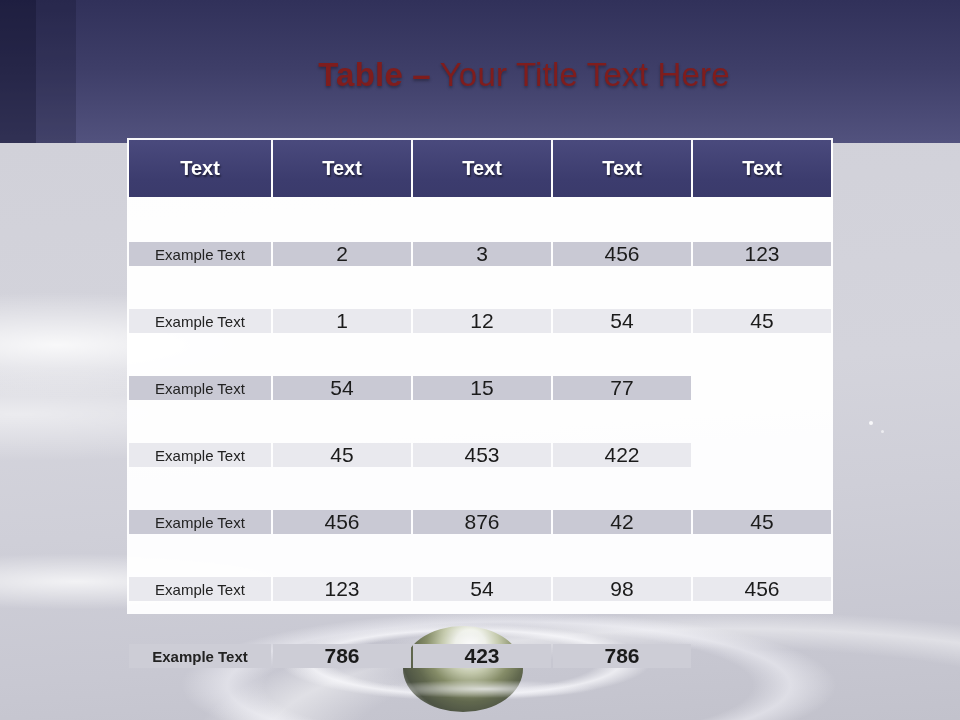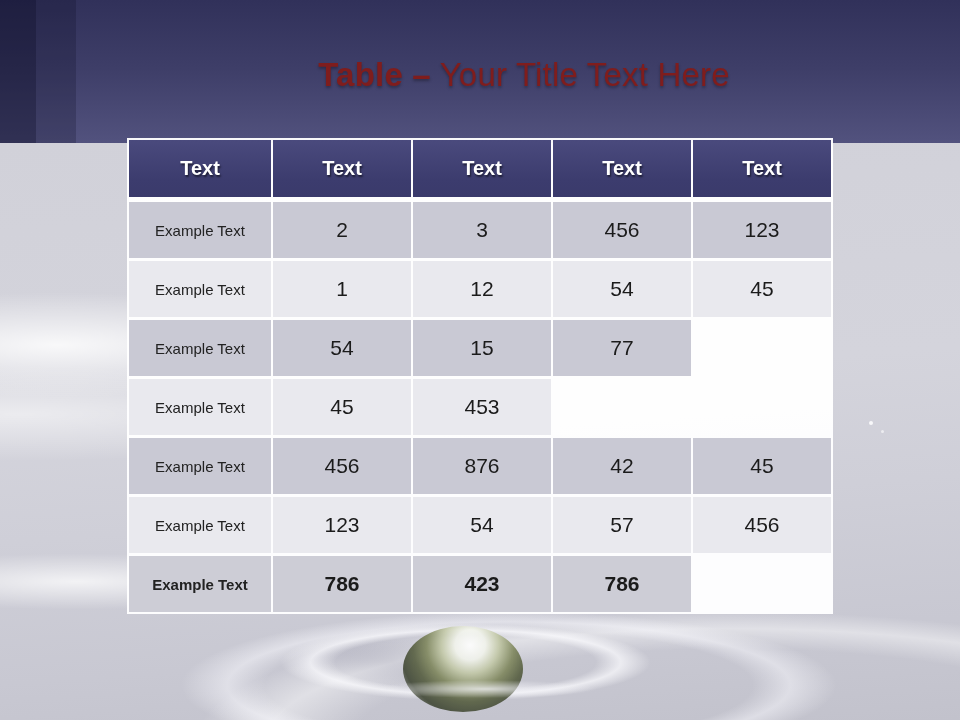--- a/index.html
+++ b/index.html
@@ -89,21 +89,21 @@
   .th{
     background:linear-gradient(180deg,#4a4a7d 0%,#3c3c6e 70%,#3a3a6b 100%);
     color:#ffffff;font-weight:bold;font-size:20px;
     display:flex;align-items:center;justify-content:center;
     text-shadow:1px 2px 2px rgba(0,0,0,0.55);
   }
   .tbody{display:flex;flex-direction:column;gap:3px;flex:1;}
   .tr{display:grid;grid-template-columns:142px repeat(4,1fr);gap:2px;flex:1;}
   .td{
     display:flex;align-items:center;justify-content:center;
-    font-size:21px;color:#1b1b1b;
+    font-size:21px;color:#1b1b1b;margin-top:40px;
   }
   .td.label{font-size:15px;color:#222;}
   .tr.row-dark .td{background:#c9c9d4;}
   .tr.row-light .td{background:#e9e9ee;}
   .tr.row-bold .td{font-weight:bold;background:#cdcdd6;}
 </style>
 </head>
 <body>
 
 <div class="slide">
@@ -149,33 +149,34 @@
         <div class="tr row-dark">
           <div class="td label">Example Text</div>
           <div class="td">54</div>
           <div class="td">15</div>
           <div class="td">77</div>
         </div>
         <div class="tr row-light">
           <div class="td label">Example Text</div>
           <div class="td">45</div>
           <div class="td">453</div>
+          <div class="td">422</div>
         </div>
         <div class="tr row-dark">
           <div class="td label">Example Text</div>
           <div class="td">456</div>
           <div class="td">876</div>
           <div class="td">42</div>
           <div class="td">45</div>
         </div>
         <div class="tr row-light">
           <div class="td label">Example Text</div>
           <div class="td">123</div>
           <div class="td">54</div>
-          <div class="td">57</div>
+          <div class="td">98</div>
           <div class="td">456</div>
         </div>
         <div class="tr row-dark row-bold">
           <div class="td label">Example Text</div>
           <div class="td">786</div>
           <div class="td">423</div>
           <div class="td">786</div>
         </div>
       </div>
   </div>

